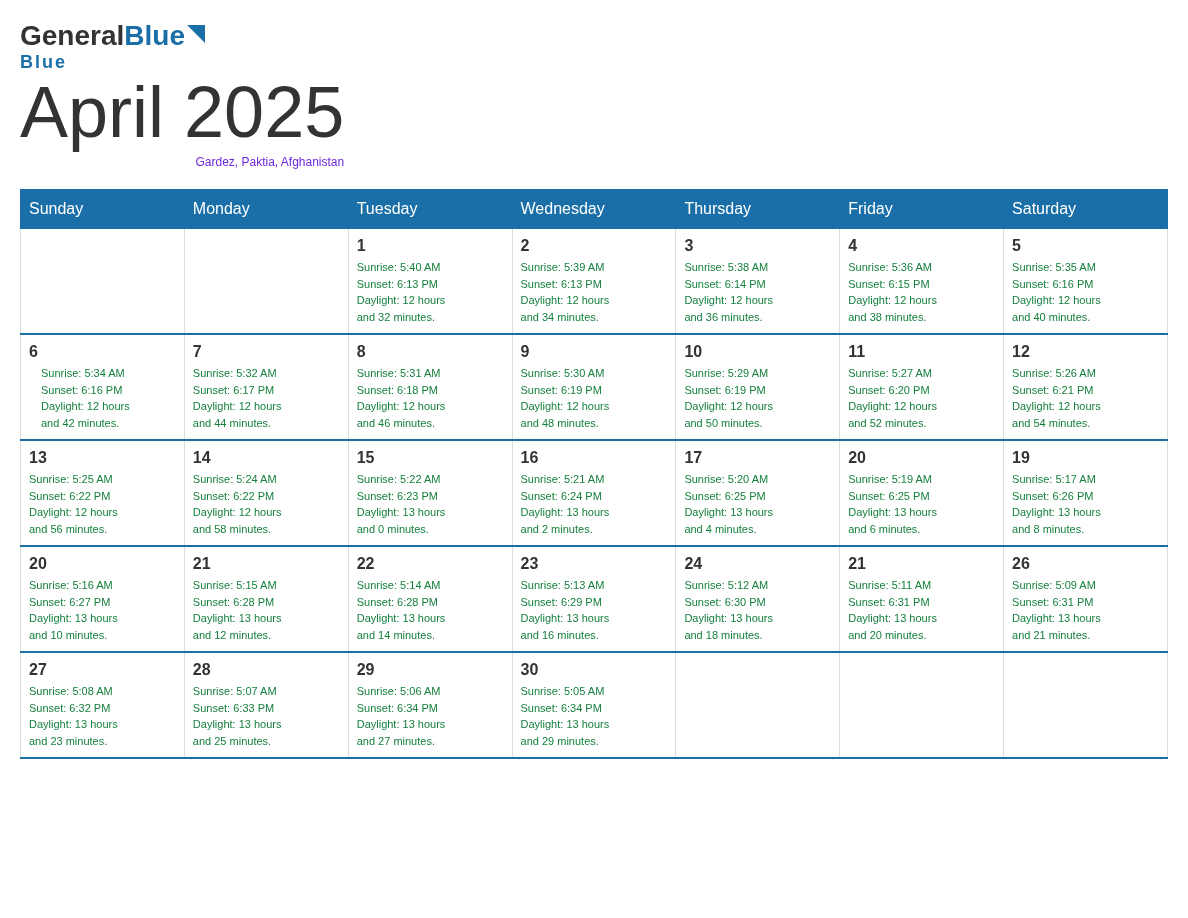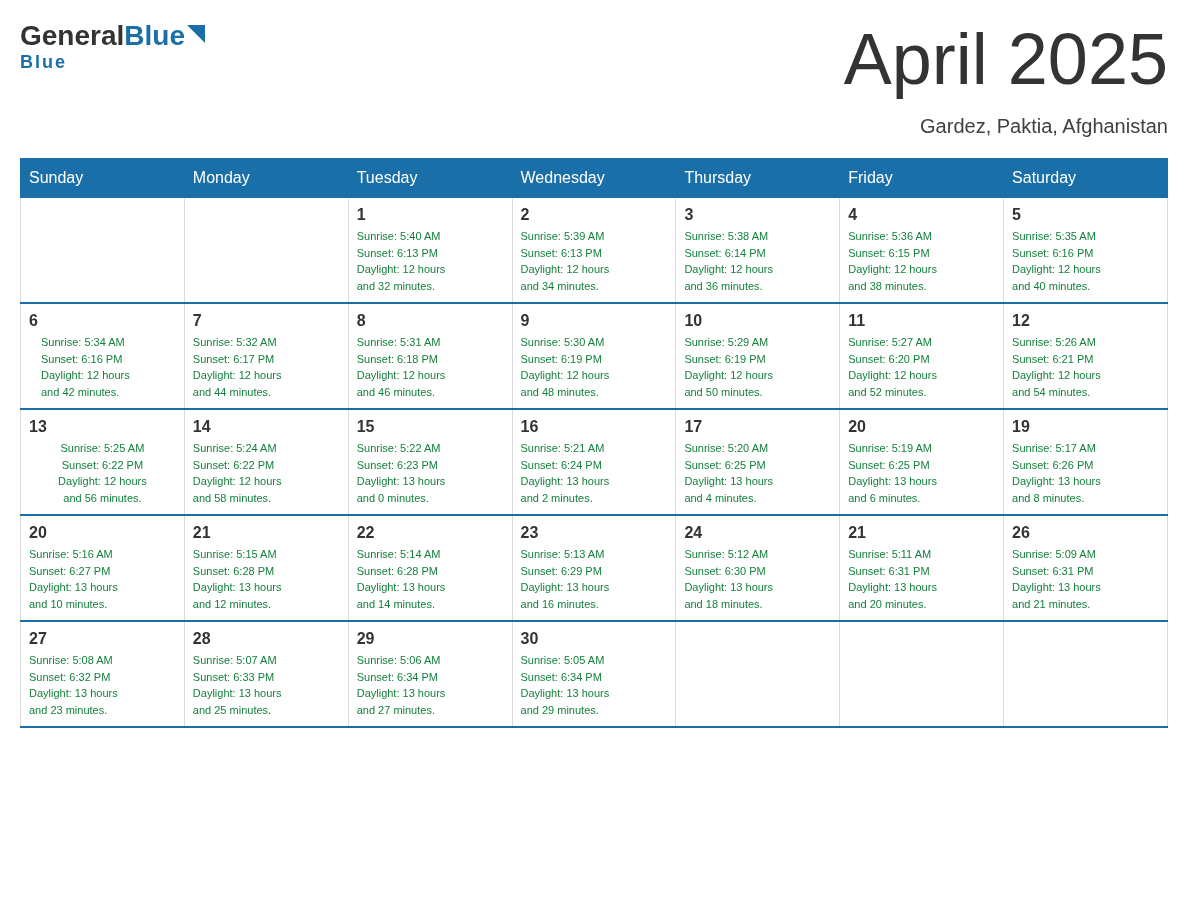--- a/index.html
+++ b/index.html
@@ -8,34 +8,35 @@
       background: #fff;
       padding: 20px;
       width: 1188px;
       min-height: 918px;
     }
     .header {
       display: flex;
       justify-content: space-between;
       align-items: flex-start;
       margin-bottom: 20px;
+      flex-direction: column;
     }
     .title-section {
       text-align: right;
     }
     .calendar-title {
       font-size: 72px;
       font-weight: normal;
       color: #333;
       line-height: 1.1;
     }
     .calendar-subtitle {
-      font-size: 20px;
-      color: #404040;
-      margin-top: 16px;
+      font-size: 12px;
+      color: #6d28d9;
+      margin-top: 3px;
     }
     table {
       width: 100%;
       border-collapse: collapse;
     }
     thead tr th {
       background-color: #1a6fa8;
       color: #fff;
       font-size: 16px;
       font-weight: normal;
@@ -208,21 +209,21 @@
           <span class="day-num">12</span>
           <div class="day-info" style="white-space: pre-line;">Sunrise: 5:26 AM
 Sunset: 6:21 PM
 Daylight: 12 hours
 and 54 minutes.</div>
         </td>
       </tr>
       <tr>
         <td>
           <span class="day-num">13</span>
-          <div class="day-info" style="white-space: pre-line; text-align: center;">Sunrise: 5:25 AM
+          <div class="day-info" style="white-space: pre-line;">Sunrise: 5:25 AM
 Sunset: 6:22 PM
 Daylight: 12 hours
 and 56 minutes.</div>
         </td>
         <td>
           <span class="day-num">14</span>
           <div class="day-info" style="white-space: pre-line;">Sunrise: 5:24 AM
 Sunset: 6:22 PM
 Daylight: 12 hours
 and 58 minutes.</div>

